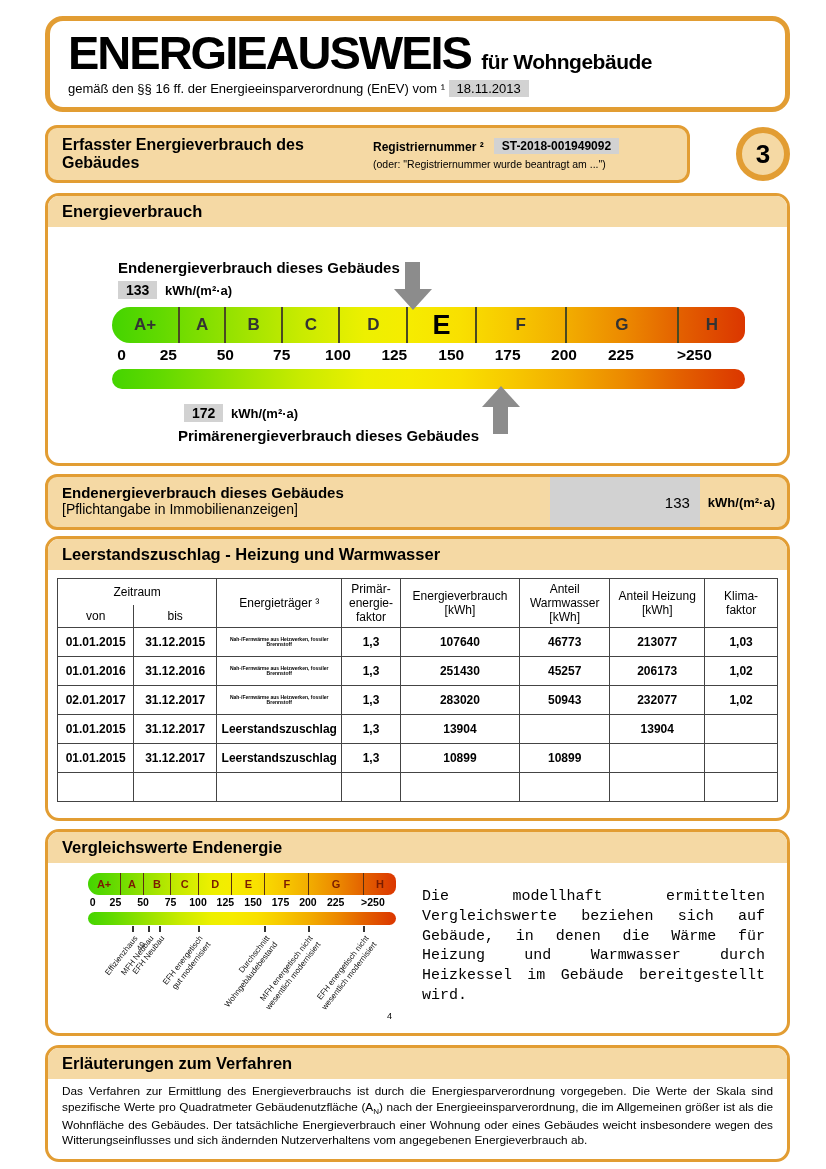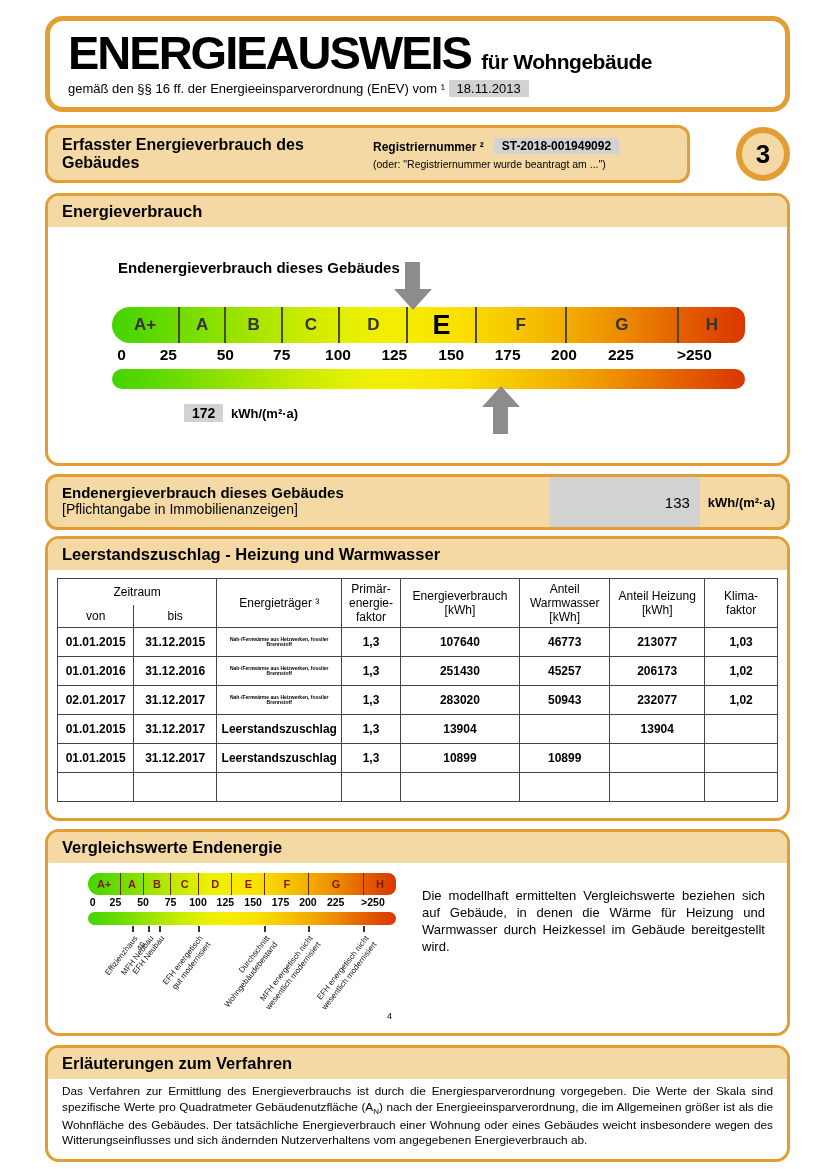--- a/index.html
+++ b/index.html
@@ -74,21 +74,21 @@
   td{font-size:12px;height:29px;padding:2px;font-weight:bold;}
   th.zspan{border-bottom:none;height:26px;}
   tr.subhead th{border-top:none;height:22px;}
   td.et-small{font-size:5px;line-height:1.1;}
   .c0{width:10.6%}.c1{width:11.5%}.c2{width:17.4%}.c3{width:8.1%}.c4{width:16.6%}.c5{width:12.5%}.c6{width:13.2%}.c7{width:10.1%}
 
   
   .vgl-box{margin-top:8px;}
   .vgl-body{display:flex;padding:10px 12px 4px 12px;}
   .vgl-left{width:47%;padding-left:28px;}
-  .vgl-right{flex:1;padding:14px 10px 0 26px;font-size:13px;line-height:1.32;text-align:justify;}
+  .vgl-right{flex:1;padding:14px 10px 0 26px;font-size:15px;line-height:1.32;text-align:justify;font-family:Liberation Mono, monospace;}
   .sm .bandbar{height:22px;border-radius:11px 8px 8px 11px;}
   .sm .band{font-size:11px;color:#7A1C00;}
   .sm .band + .band{border-left:1.5px solid #5a3010;}
   .sm .tickrow{height:17px;}
   .sm .tick{font-size:10.5px;top:1px;}
   .sm .gradbar{height:13px;border-radius:8px;}
   .labelzone{position:relative;height:104px;}
   .vtick{position:absolute;top:1px;width:2px;height:6px;background:#333;}
   .vlabel{position:absolute;top:9px;font-size:8px;line-height:1.2;white-space:pre-line;text-align:right;transform:rotate(-52deg);transform-origin:100% 0%;color:#111;}
   .p0{left:14.3%}.p1{left:19.6%}.p2{left:23.2%}.p3{left:35.7%}.p4{left:57.1%}.p5{left:71.4%}.p6{left:89.3%}
@@ -133,20 +133,24 @@
     </div>
     <div class="pagecircle">3</div>
   </div>
 
   <div class="box energy-box">
     <div class="box-header">Energieverbrauch</div>
     <div class="scalewrap">
 
       <div class="zone-top">
         <div class="etitle">Endenergieverbrauch dieses Gebäudes</div>
+        <div class="valline">
+          <span class="graybox">133</span>
+          <span>kWh/(m²·a)</span>
+        </div>
         <div class="arrow arrow-down">
           <div class="shaft"></div>
           <div class="head-down"></div>
         </div>
       </div>
 
       <div class="bandbar">
         <span class="band b0">A+</span>
         <span class="band b1">A</span>
         <span class="band b2">B</span>
@@ -170,20 +174,21 @@
         <span class="tick" style="left:80.4%">225</span>
         <span class="tick" style="left:92.0%">&gt;250</span>
       </div>
       <div class="gradbar"></div>
 
       <div class="zone-bottom">
         <div class="valline">
           <span class="graybox">172</span>
           <span>kWh/(m²·a)</span>
         </div>
+        <div class="ptitle">Primärenergieverbrauch dieses Gebäudes</div>
         <div class="arrow arrow-up">
           <div class="head-up"></div>
           <div class="shaft"></div>
         </div>
       </div>
 
     </div>
   </div>
 
   <div class="mandbar">

